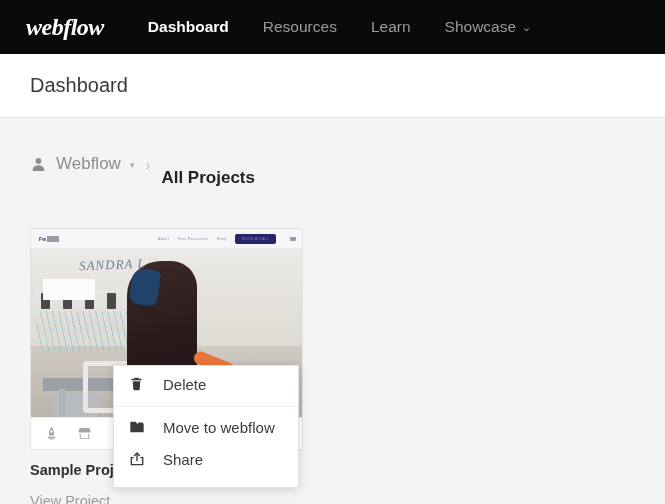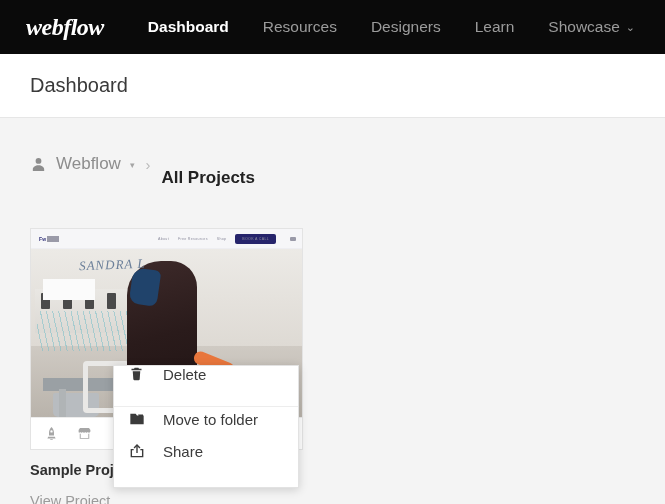--- a/index.html
+++ b/index.html
@@ -312,21 +312,21 @@
     top: 225px;
     width: 186px;
     background: #ffffff;
     border: 1px solid #e2e2e2;
     box-shadow: 0 2px 9px rgba(0,0,0,.16);
     z-index: 20;
     padding-bottom: 12px;
   }
   .menu-item {
     display: flex;
-    align-items: flex-start;
+    align-items: center;
     height: 32px;
     padding-left: 15px;
     cursor: pointer;
     font-size: 15px;
     color: #3b3b3b;
   }
   .menu-item.first { height: 36px; }
   .menu-item .mi-icon {
     width: 20px;
     margin-right: 14px;
@@ -345,21 +345,20 @@
 </head>
 <body>
 
 <div class="app">
 
   <nav class="topnav">
     <div class="brand">webflow</div>
     <div class="nav-links">
       <a class="nav-link active">Dashboard</a>
       <a class="nav-link">Resources</a>
-      <a class="nav-link">Designers</a>
       <a class="nav-link">Learn</a>
       <a class="nav-link"><span>Showcase</span><span class="caret">⌄</span></a>
     </div>
   </nav>
 
   <div class="title-band">
     <h1 class="page-title">Dashboard</h1>
   </div>
 
   <div class="content">
@@ -451,21 +450,21 @@
 
       <div class="menu-sep"></div>
 
 
       <div class="menu-item">
         <span class="mi-icon">
           <svg width="16" height="16" viewBox="0 0 24 24" fill="#3b3b3b">
               <path d="M2 4h8l2 2.6h10V20H2V4zm11.5 1.4h7.5v1.6h-6.3l-1.2-1.6z"></path>
             </svg>
         </span>
-        <span>Move to folder</span>
+        <span>Move to webflow</span>
       </div>
 
       <div class="menu-item">
         <span class="mi-icon">
           <svg width="16" height="16" viewBox="0 0 24 24" fill="none" stroke="#3b3b3b" stroke-width="2.1">
               <path d="M7 10H3.5v10.5h17V10H17"></path>
               <path d="M12 15V3.2"></path>
               <path d="M7.6 7.4L12 3l4.4 4.4"></path>
             </svg>
         </span>

